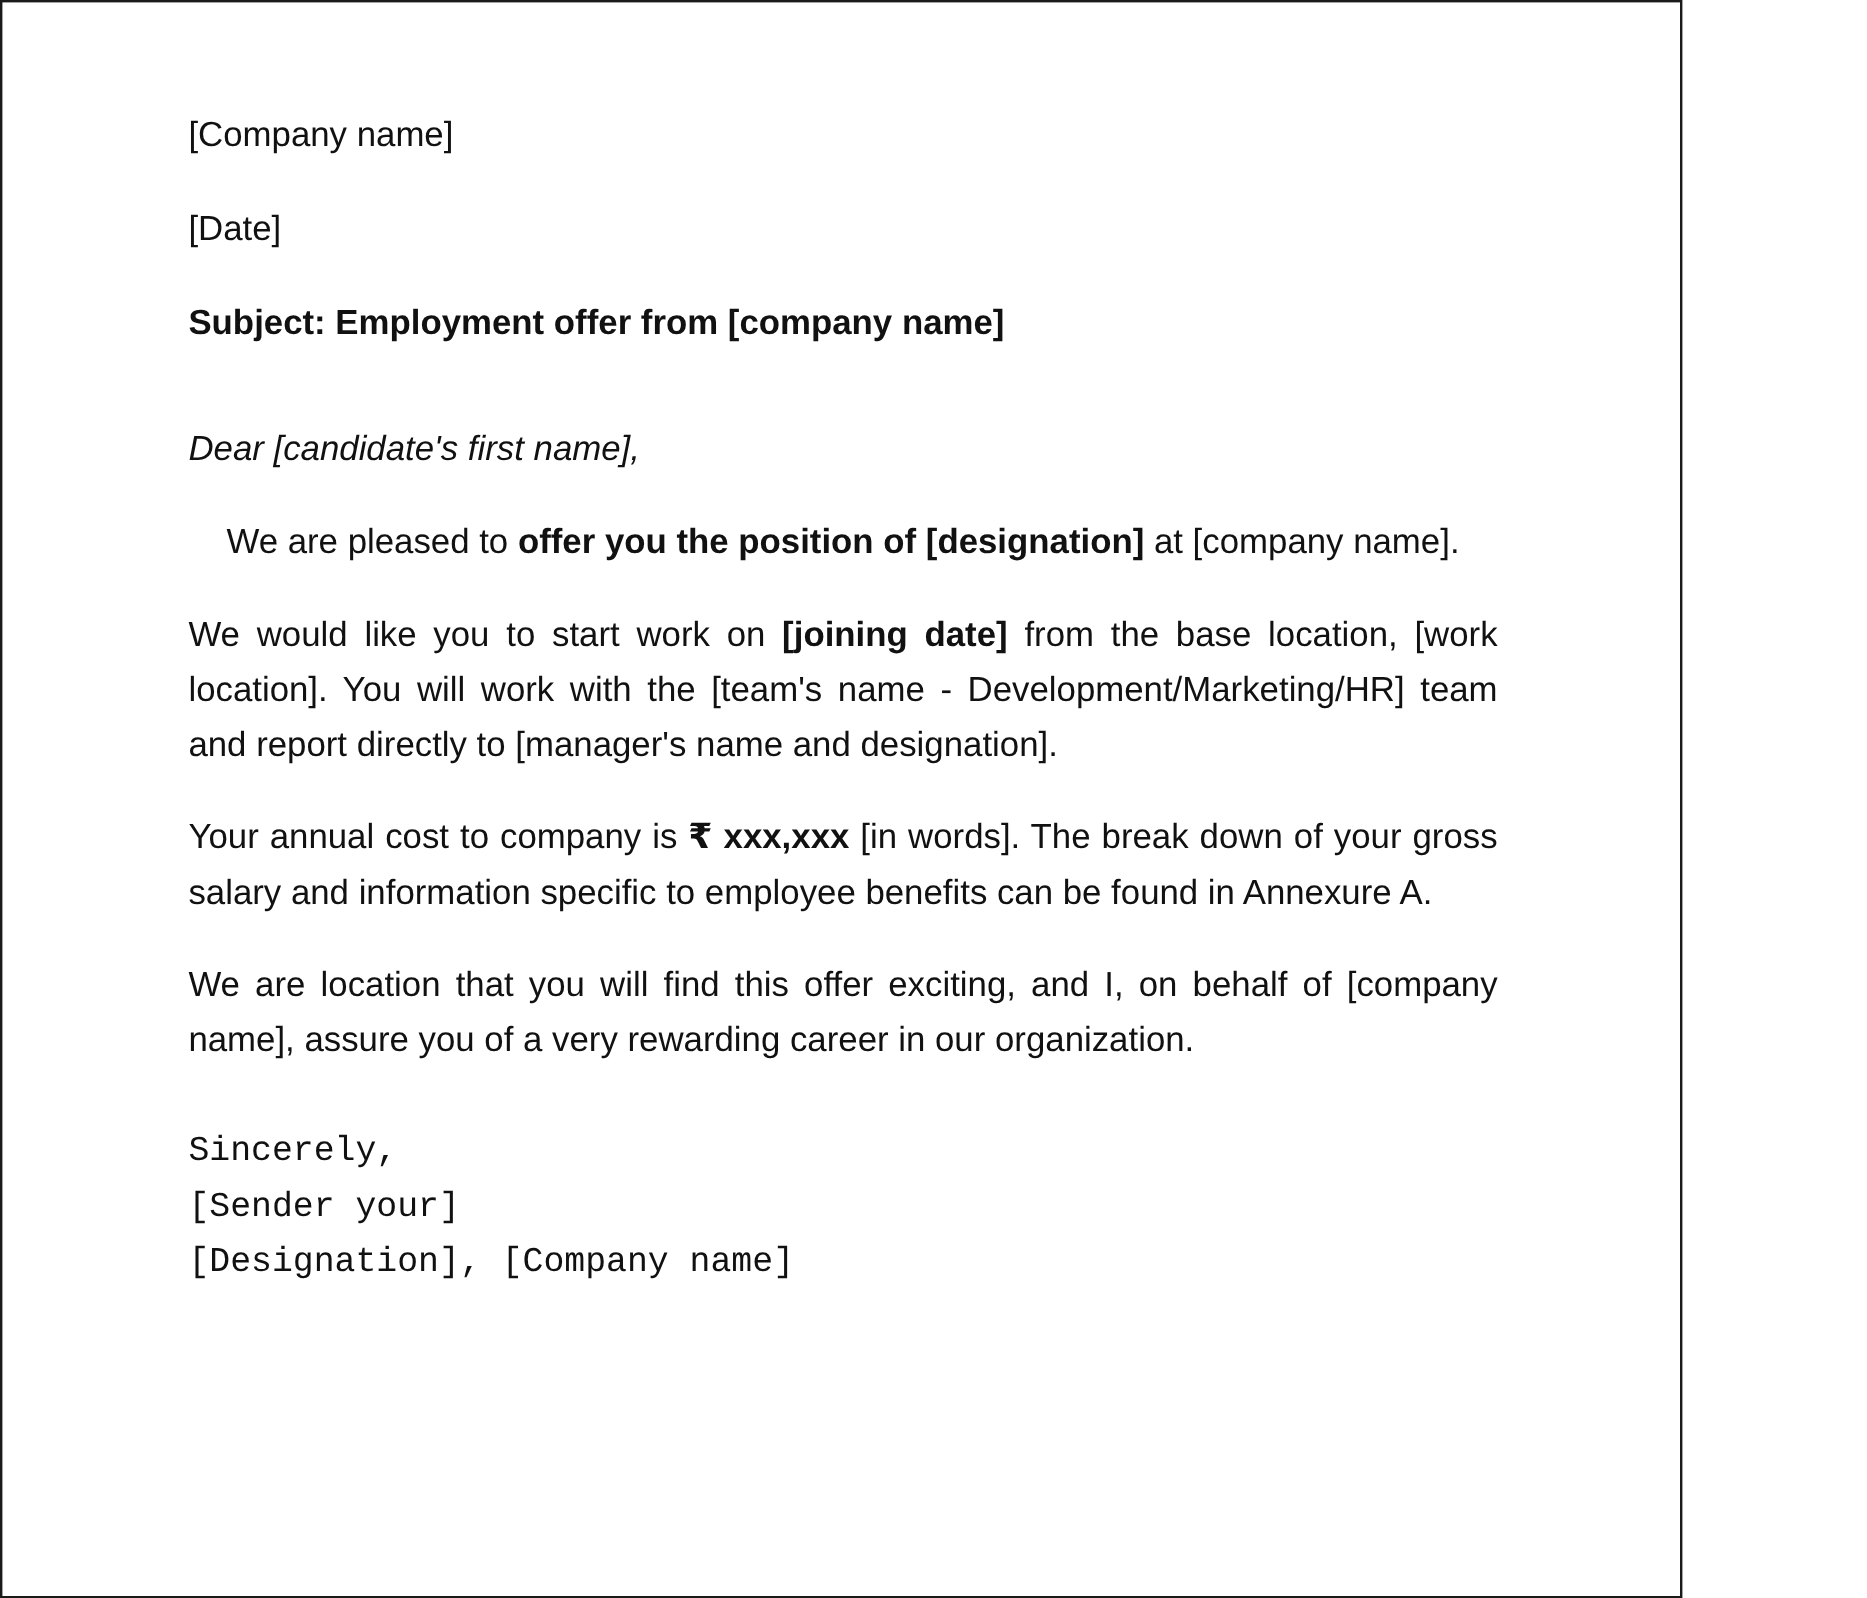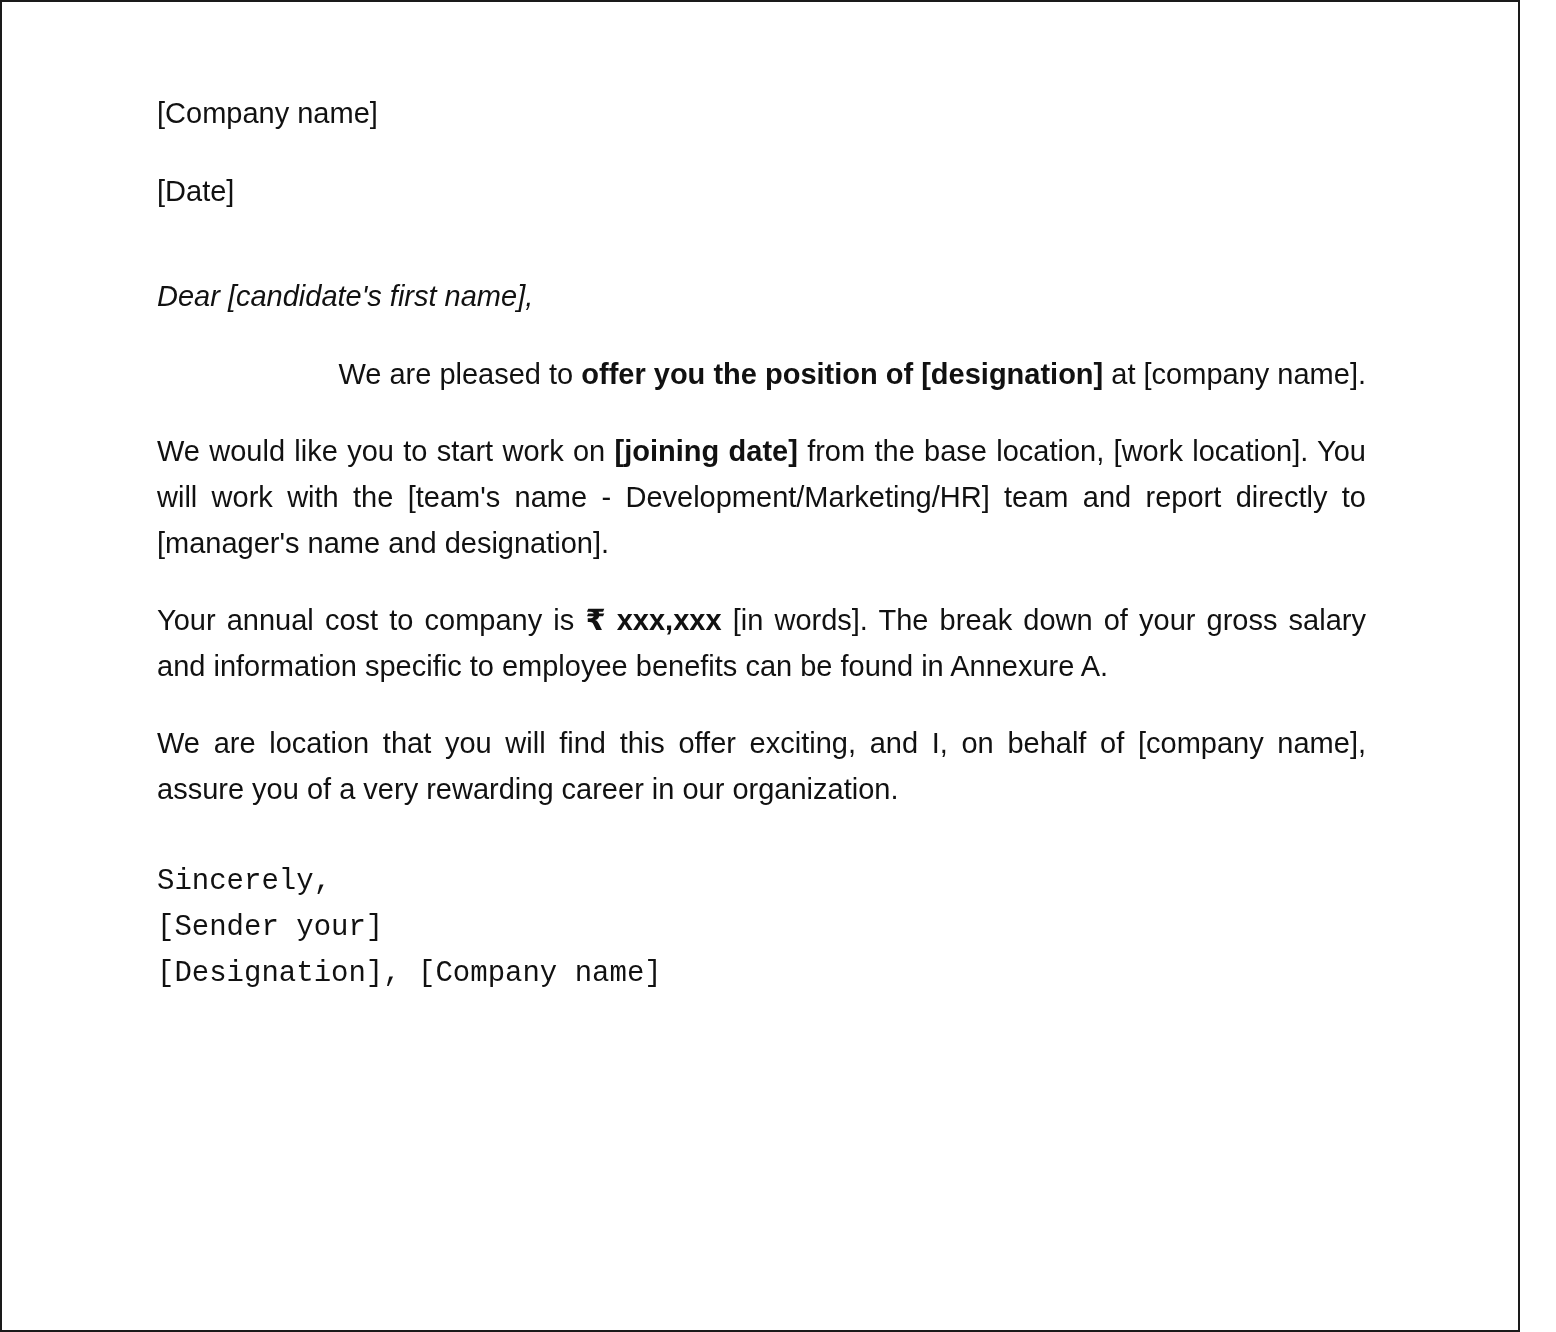--- a/index.html
+++ b/index.html
@@ -2,21 +2,21 @@
 <html><head>
 <meta charset="utf-8">
 <style>
   html, body {
     margin: 0;
     padding: 0;
     background: #ffffff;
   }
   .page {
     position: relative;
-    width: 1520px;
+    width: 1402px;
     height: 1332px;
     box-sizing: border-box;
     border: 2px solid #1a1a1a;
     background: #ffffff;
     font-family: "Liberation Sans", "DejaVu Sans", sans-serif;
     color: #111111;
     overflow: hidden;
   }
   .content {
     box-sizing: border-box;
@@ -28,21 +28,21 @@
     margin: 0 0 32px 0;
     white-space: pre-wrap;
   }
   .line.bold { font-weight: 700; }
   .line.italic { font-style: italic; }
   .salutation { margin-top: 59px; }
   .para {
     font-size: 29px;
     line-height: 46px;
     margin: 0 0 31px 0;
-    text-align: right;
+    text-align: center;
   }
   .para.justify { text-align: justify; }
   .para .b { font-weight: 700; }
   .closing p {
     font-size: 29px;
     line-height: 46px;
     margin: 0;
     font-family: Liberation Mono, monospace;
   }
   .closing { margin-top: 47px; }
@@ -50,20 +50,21 @@
 </head>
 <body>
 
 <div class="page">
   <div class="content">
 
     <p class="line">[Company name]</p>
 
     <p class="line">[Date]</p>
 
+    <p class="line bold">Subject: Employment offer from [company name]</p>
 
     <p class="line italic salutation">Dear [candidate's first name],</p>
 
     <p class="para"><span>We are pleased to </span><span class="b">offer you the position of [designation]</span><span> at [company name].</span></p>
 
     <p class="para justify"><span>We would like you to start work on </span><span class="b">[joining date]</span><span> from the base location, [work location]. You will work with the [team's name - Development/Marketing/HR] team and report directly to [manager's name and designation].</span></p>
 
     <p class="para justify"><span>Your annual cost to company is </span><span class="b">₹ xxx,xxx</span><span> [in words]. The break down of your gross salary and information specific to employee benefits can be found in Annexure A.</span></p>
 
 

